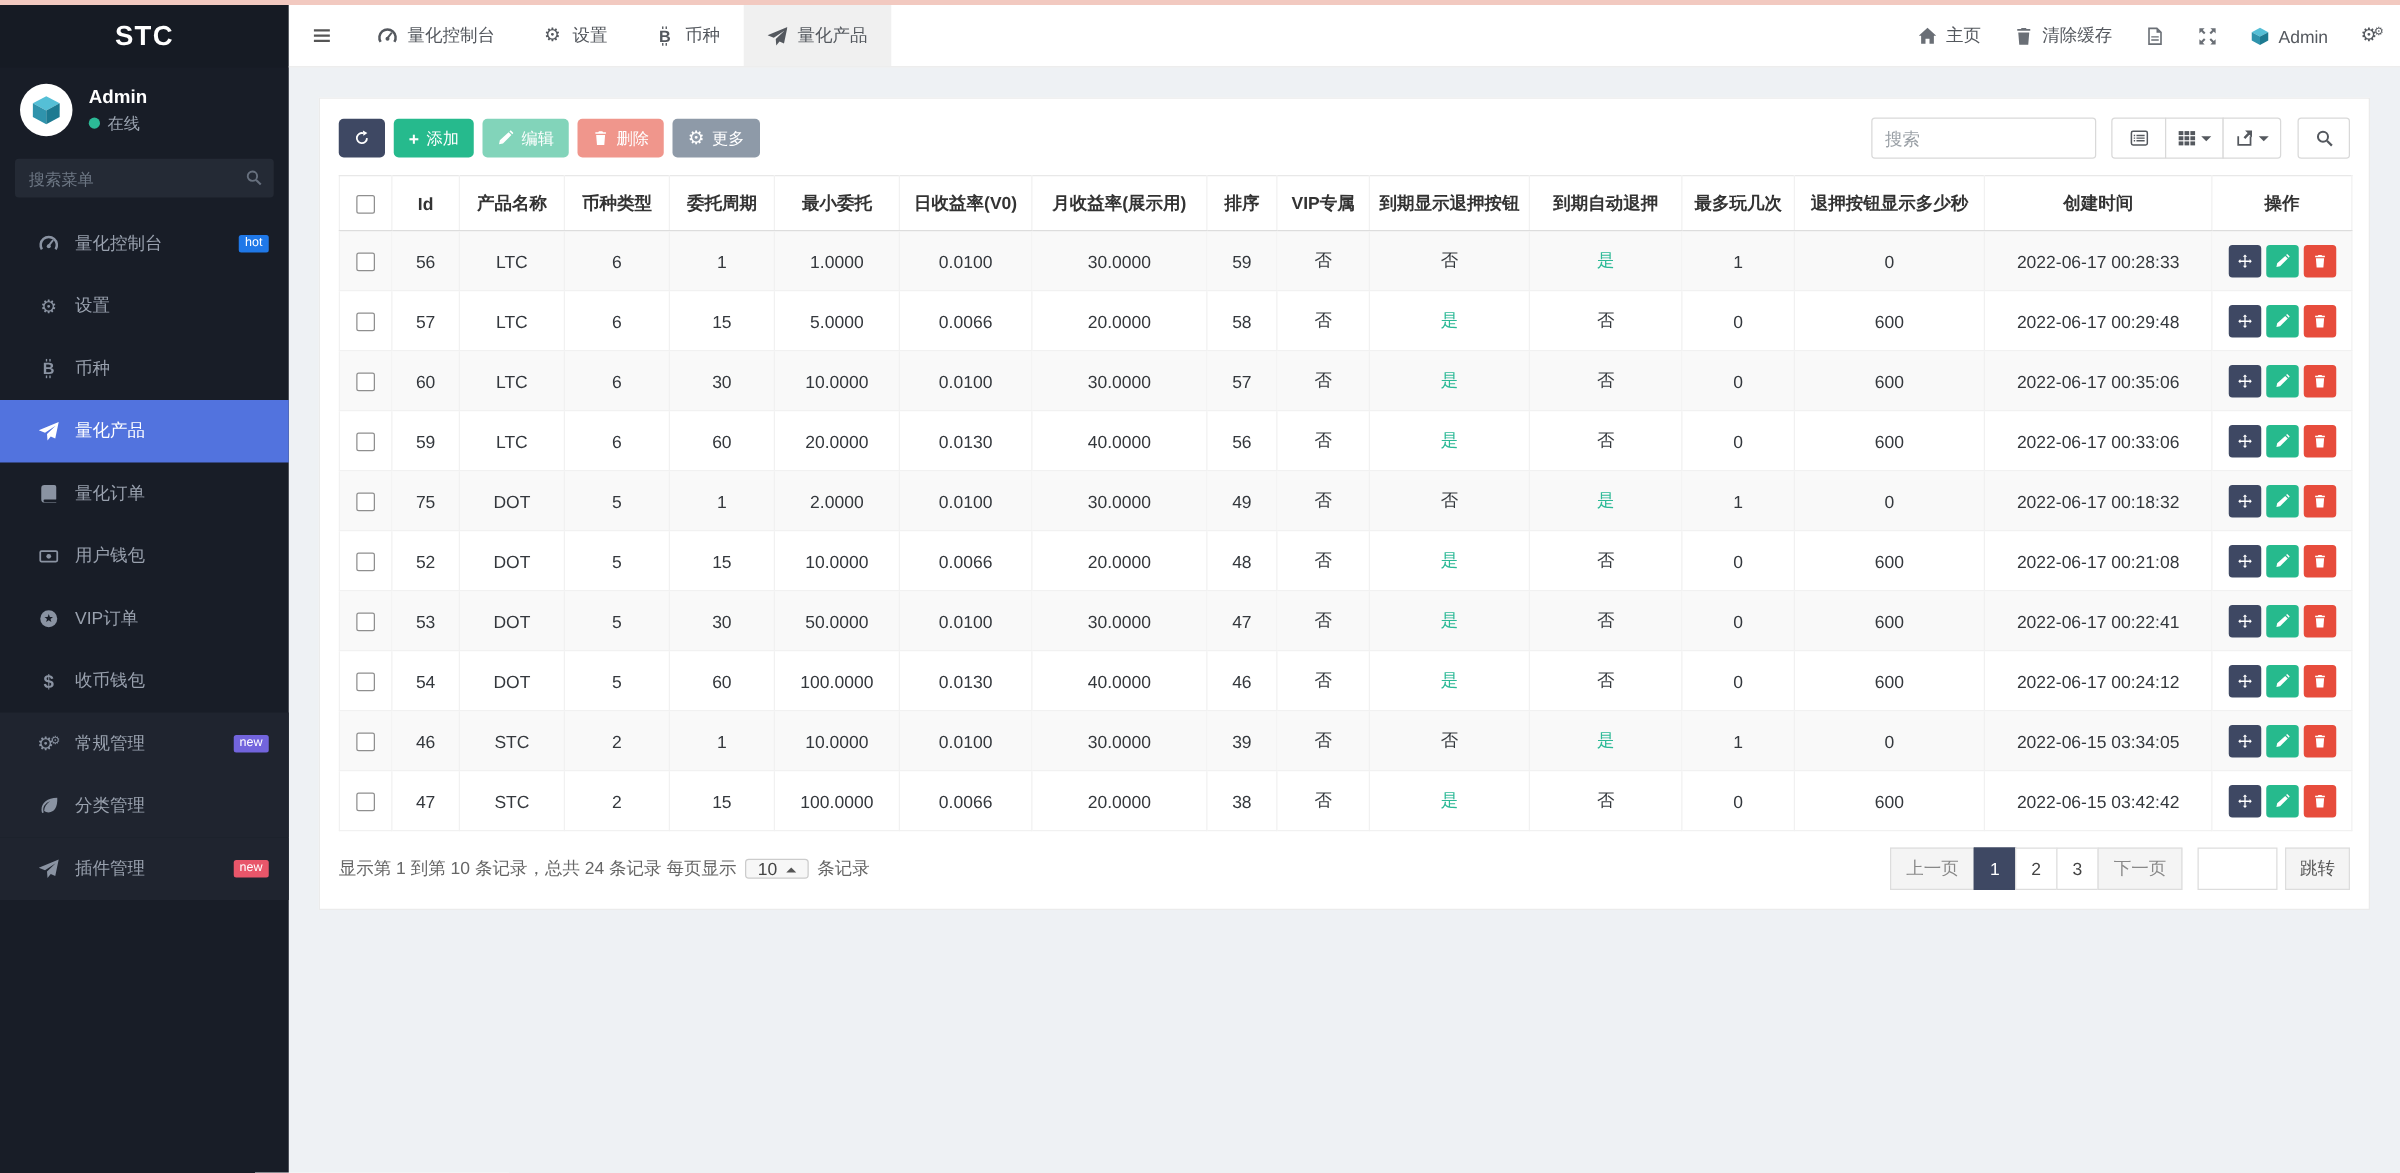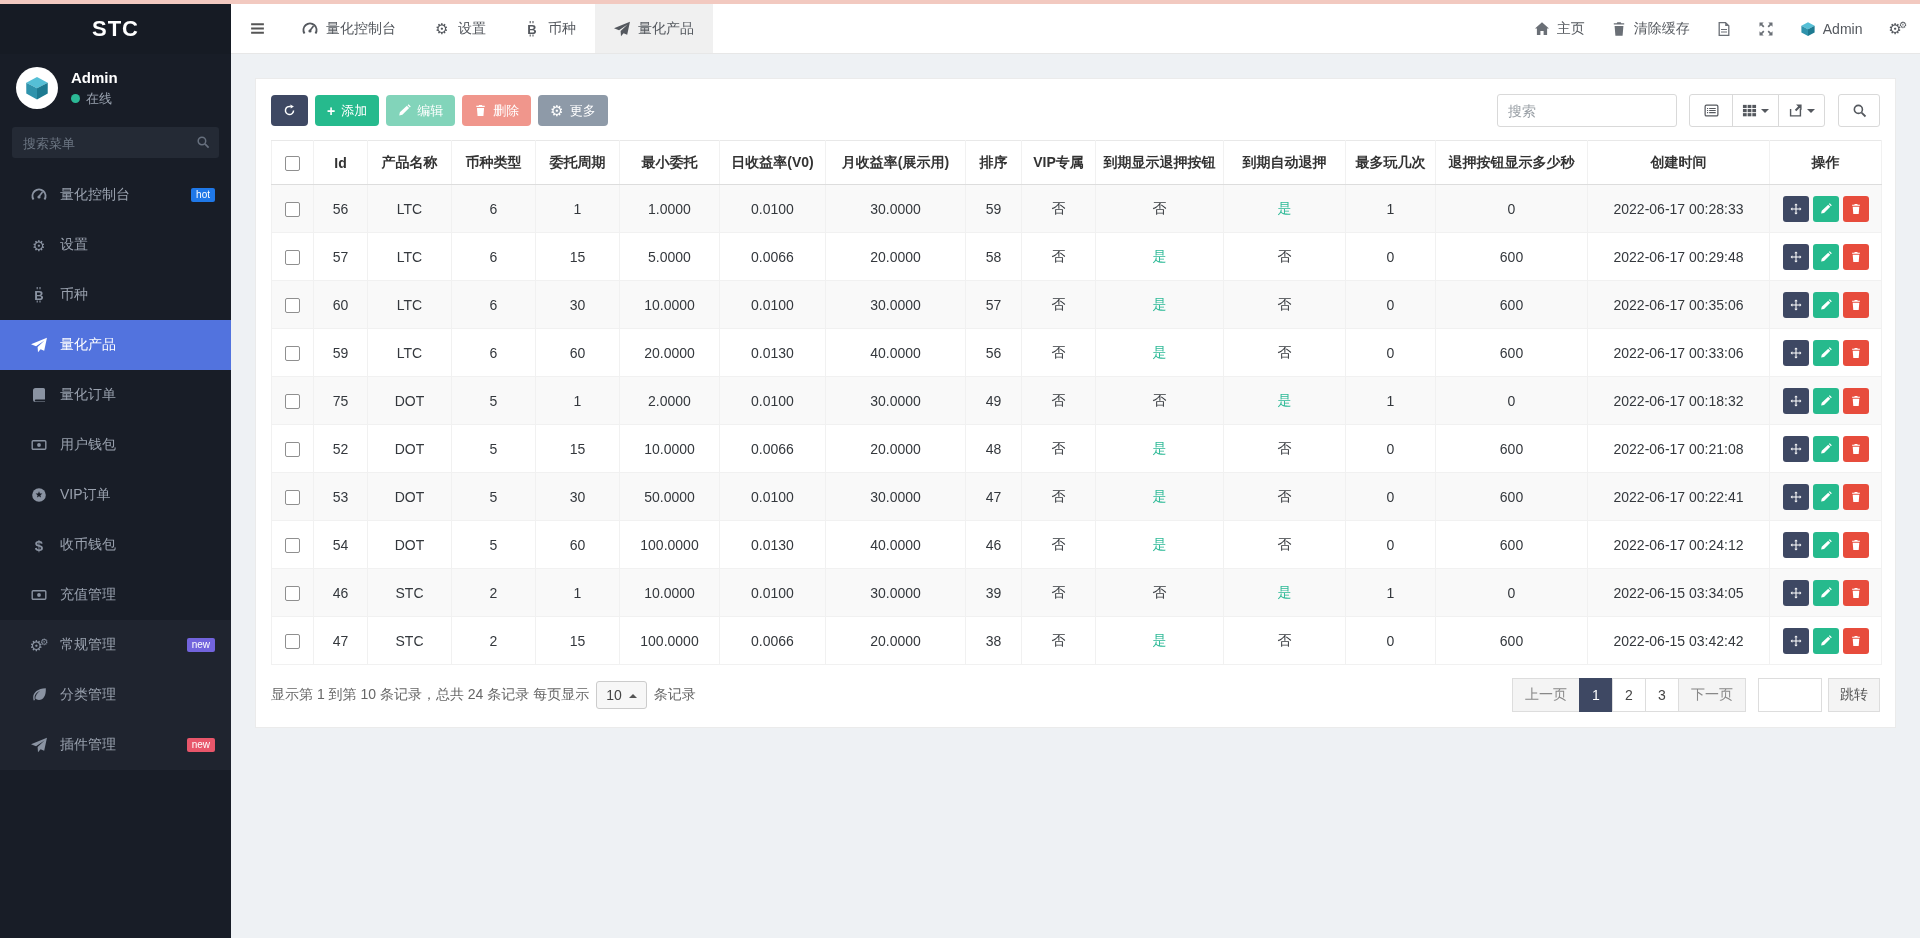--- a/index.html
+++ b/index.html
@@ -97,21 +97,21 @@
     align-items:center; justify-content:center; cursor:pointer; }
   .op .icn { width:12px; height:12px; display:inline-flex; }
   .op-move { background:#3e4863; }
   .op-edit { background:#26ba8d; }
   .op-del  { background:#e74c3c; }
 
   
   .pg-wrap { display:flex; align-items:center; margin-top:13px; font-size:14px; color:#666; }
   .pg-info { display:flex; align-items:center; gap:7px; }
   .page-size { display:inline-flex; align-items:center; gap:7px; border:1px solid #ccc; border-radius:3px;
-    height:28px; padding:0 9px; background:#f7f7f7; color:#444; cursor:pointer; }
+    height:16px; padding:0 9px; background:#f7f7f7; color:#444; cursor:pointer; }
   .pg-right { margin-left:auto; display:flex; align-items:center; }
   .pg-btn { min-width:34px; height:34px; border:1px solid #ddd; background:#fff; color:#444;
     display:inline-flex; align-items:center; justify-content:center; padding:0 12px; margin-left:-1px;
     font-size:14px; cursor:pointer; font-family:inherit; }
   .pg-btn.muted { background:#f4f4f4; color:#888; }
   .pg-btn.active { background:#3e4863; border-color:#3e4863; color:#fff; }
   .jump-input { width:64px; height:34px; border:1px solid #ddd; margin-left:12px; outline:none;
     font-size:14px; padding:0 8px; font-family:inherit; }
   .jump-btn { height:34px; padding:0 11px; border:1px solid #ddd; background:#f4f4f4; color:#555;
     margin-left:6px; font-size:14px; cursor:pointer; font-family:inherit; }
@@ -208,29 +208,20 @@
             <path d="m8 4.2.9 2.3 2.5.1-2 1.6.7 2.4L8 9.2l-2.1 1.4.7-2.4-2-1.6 2.5-.1z" fill="#181d27"></path>
           </svg>
         </span>
         <span class="side-label">VIP订单</span>
       </a>
       <a class="side-item">
         <span class="icn">
           <span class="uicon" style="font-weight:bold">$</span>
         </span>
         <span class="side-label">收币钱包</span>
-      </a>
-      <a class="side-item">
-        <span class="icn">
-          <svg viewBox="0 0 16 16">
-            <rect x="1.2" y="3.8" width="13.6" height="8.4" rx="1" fill="none" stroke="currentColor" stroke-width="1.4"></rect>
-            <circle cx="8" cy="8" r="1.9" fill="currentColor"></circle>
-          </svg>
-        </span>
-        <span class="side-label">充值管理</span>
       </a>
       <a class="side-item sec2">
         <span class="icn">
           <span class="uicon">⚙<i class="mini">⚙</i></span>
         </span>
         <span class="side-label">常规管理</span>
         <span class="badge new-purple">new</span>
       </a>
       <a class="side-item sec2">
         <span class="icn">

